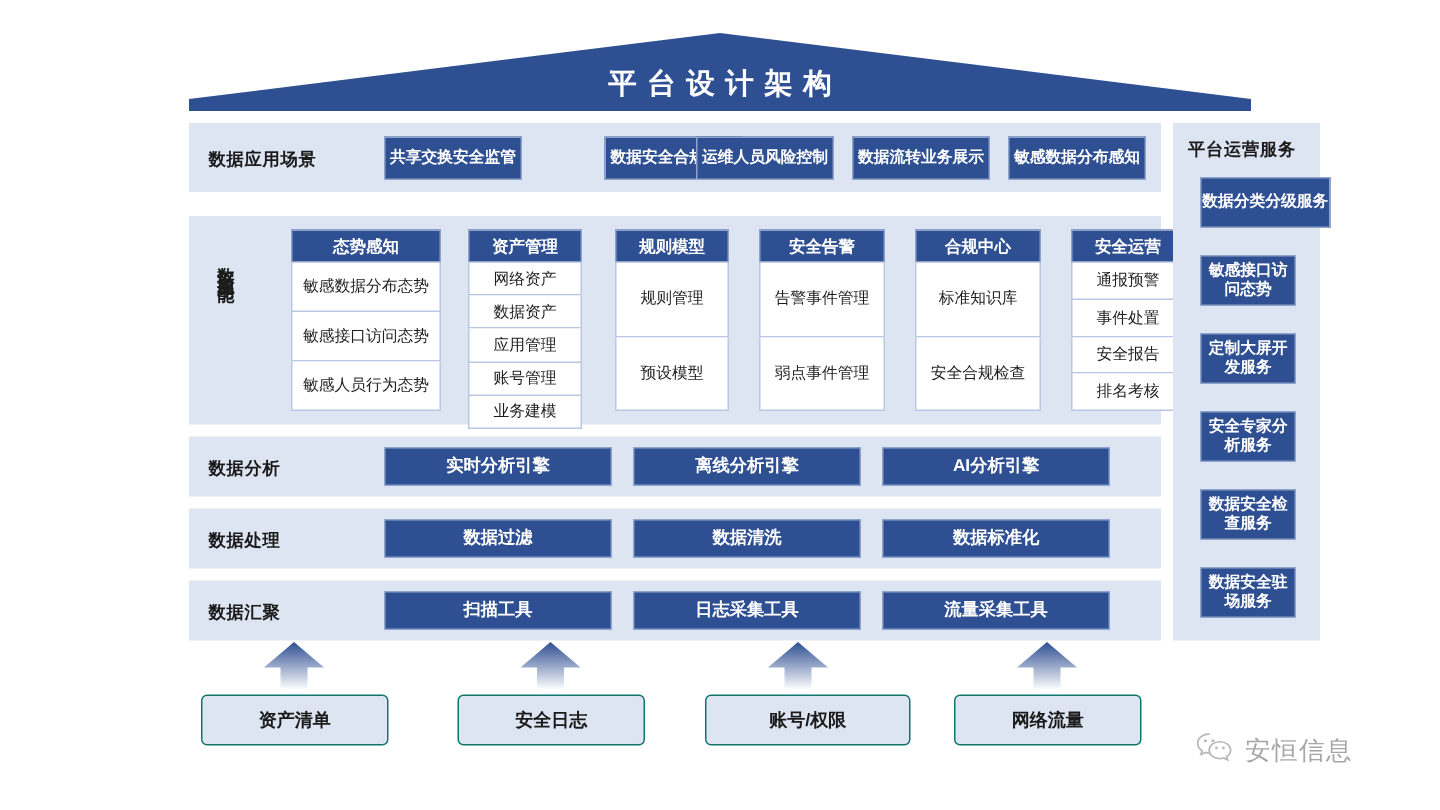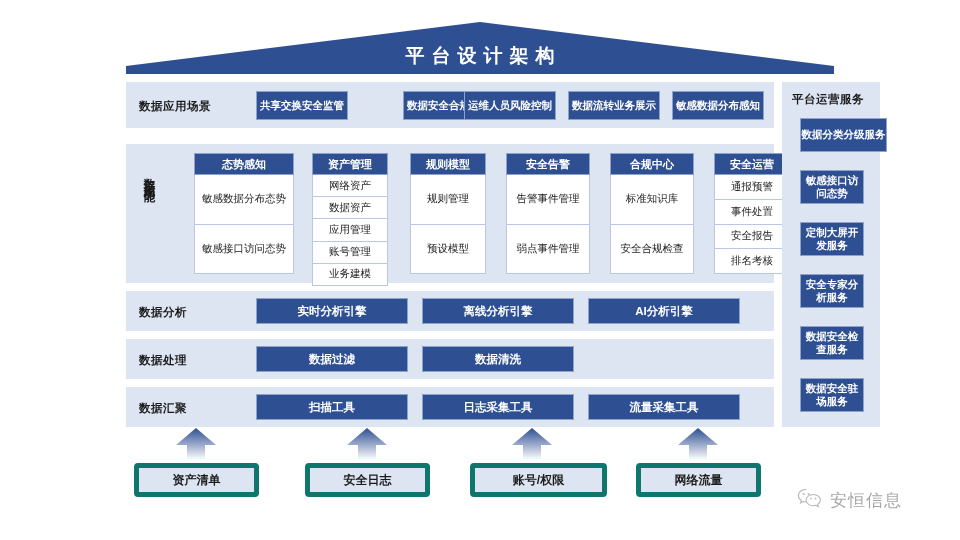--- a/index.html
+++ b/index.html
@@ -57,21 +57,21 @@
   }
 
   
   .side-title{
     position:absolute;color:#1b1b1b;font-size:11.5px;font-weight:bold;
     letter-spacing:.5px;
   }
 
   
   .src{
-    position:absolute;background:#dde4f2;border:5px solid #0f766e;
+    position:absolute;background:#dde4f2;border:1px solid #0f766e;
     border-radius:4px;color:#1b1b1b;font-size:12px;font-weight:bold;
     display:flex;align-items:center;justify-content:center;box-sizing:border-box;
   }
   .arrow{position:absolute;}
   .arrow svg{display:block;}
 
   
   .wm{position:absolute;display:flex;align-items:center;gap:7px;opacity:.62;}
   .wm-txt{font-size:17px;color:#6f6f6f;letter-spacing:1px;}
 </style>
@@ -97,20 +97,21 @@
   </div>
 
   <div class="band" style="left:126px;top:144px;width:648px;height:139px;">
     <div class="band-label vert" style="left:17px;top:25px;">数据应用功能</div>
 
     <div class="col" style="left:52px;top:9px;width:100px;height:121px;">
       <div class="col-head">态势感知</div>
       <div class="col-body">
         <div class="cell">敏感数据分布态势</div>
         <div class="cell">敏感接口访问态势</div>
+        <div class="cell">敏感人员行为态势</div>
       </div>
     </div>
 
     <div class="col" style="left:170px;top:9px;width:76px;height:133px;">
       <div class="col-head">资产管理</div>
       <div class="col-body">
         <div class="cell">网络资产</div>
         <div class="cell">数据资产</div>
         <div class="cell">应用管理</div>
         <div class="cell">账号管理</div>
@@ -157,20 +158,21 @@
     <div class="band-label" style="left:13px;top:14px;">数据分析</div>
     <div class="nbox wide" style="left:130px;top:7px;width:152px;height:26px;">实时分析引擎</div>
     <div class="nbox wide" style="left:296px;top:7px;width:152px;height:26px;">离线分析引擎</div>
     <div class="nbox wide" style="left:462px;top:7px;width:152px;height:26px;">AI分析引擎</div>
   </div>
 
   <div class="band" style="left:126px;top:339px;width:648px;height:40px;">
     <div class="band-label" style="left:13px;top:14px;">数据处理</div>
     <div class="nbox wide" style="left:130px;top:7px;width:152px;height:26px;">数据过滤</div>
     <div class="nbox wide" style="left:296px;top:7px;width:152px;height:26px;">数据清洗</div>
+    <div class="nbox wide" style="left:462px;top:7px;width:152px;height:26px;">数据标准化</div>
   </div>
 
   <div class="band" style="left:126px;top:387px;width:648px;height:40px;">
     <div class="band-label" style="left:13px;top:14px;">数据汇聚</div>
     <div class="nbox wide" style="left:130px;top:7px;width:152px;height:26px;">扫描工具</div>
     <div class="nbox wide" style="left:296px;top:7px;width:152px;height:26px;">日志采集工具</div>
     <div class="nbox wide" style="left:462px;top:7px;width:152px;height:26px;">流量采集工具</div>
   </div>
 
   <div class="band" style="left:782px;top:82px;width:98px;height:345px;">

